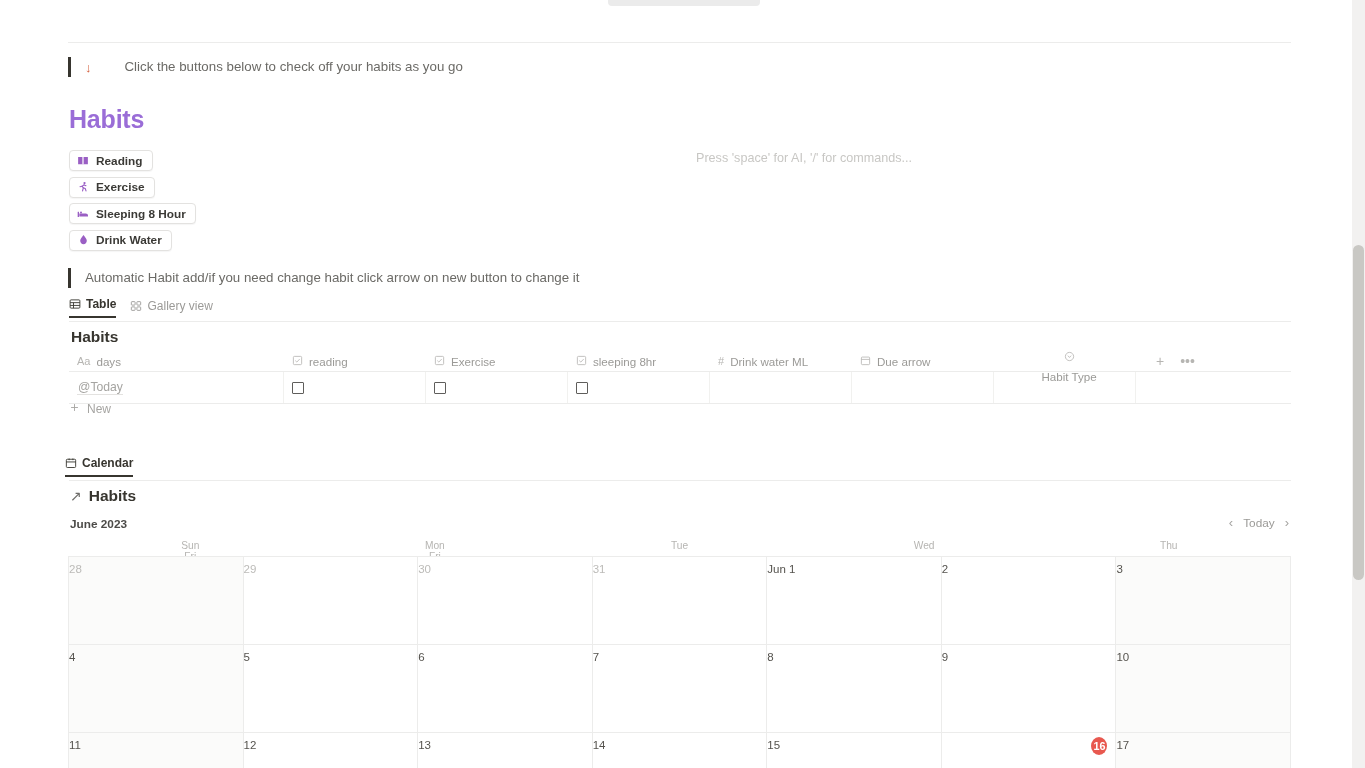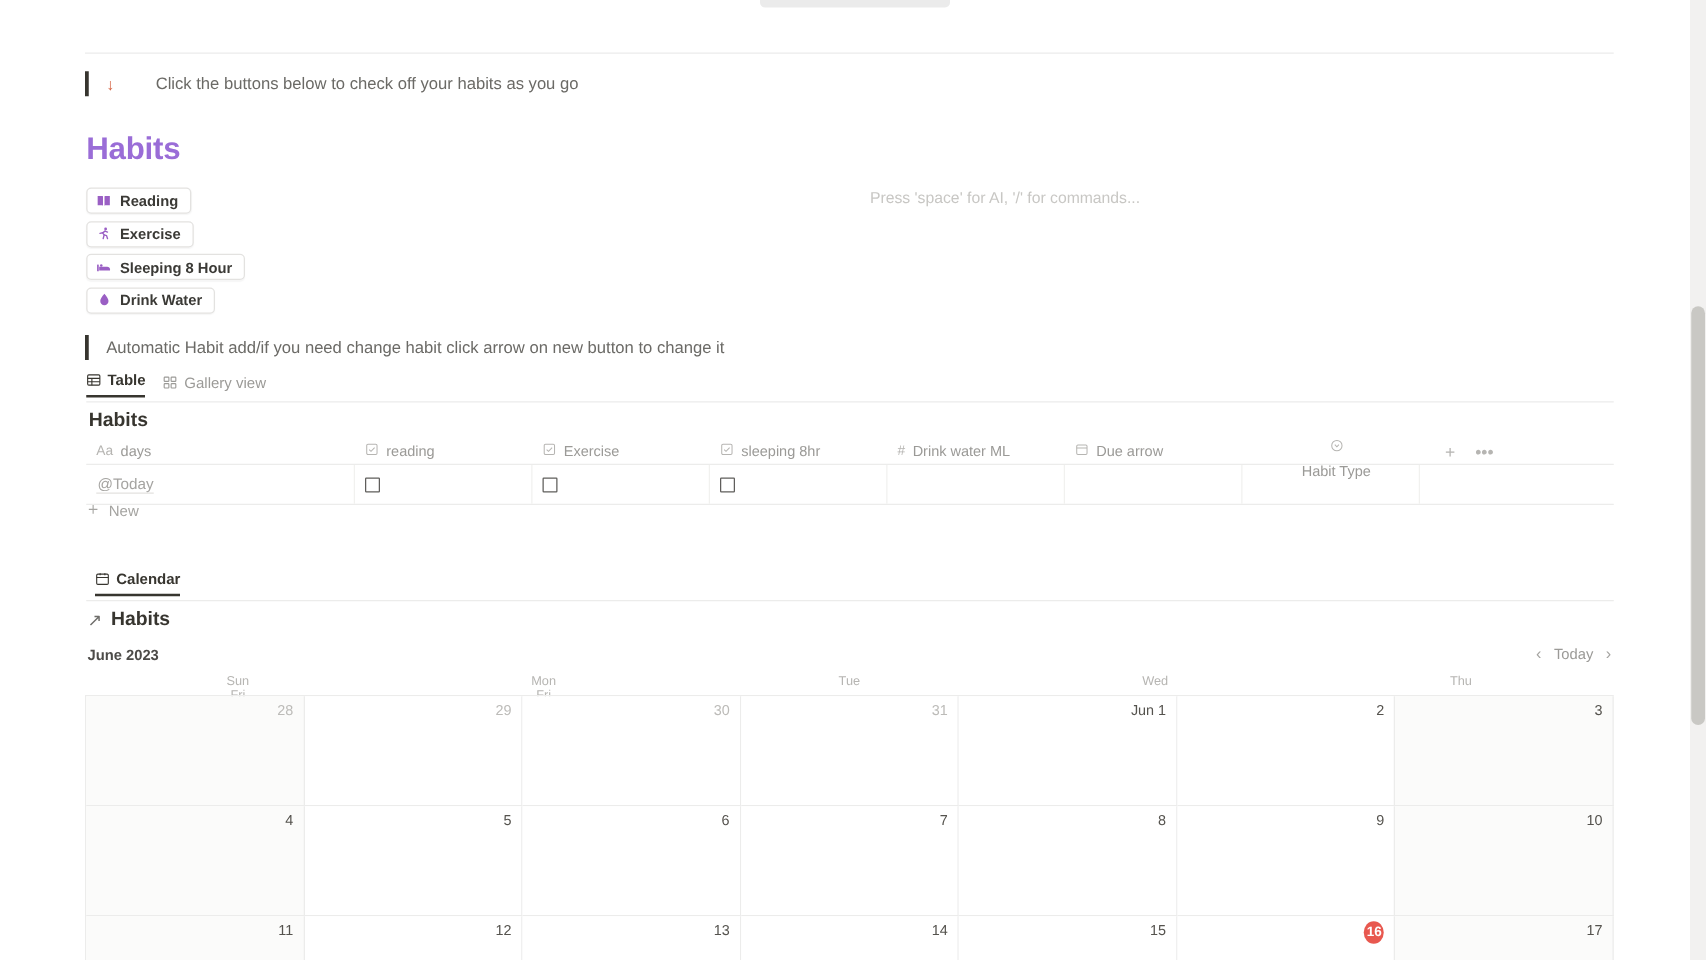--- a/index.html
+++ b/index.html
@@ -234,21 +234,21 @@
     display: flex; align-items: center; gap: 7px;
     height: 16px;
     font-size: 12px;
     color: #a5a4a1;
     cursor: pointer;
   }
 
   
   .cal-tabs {
     position: absolute;
-    left: 76px; top: 455px;
+    left: 65px; top: 455px;
     display: flex; align-items: flex-end;
     height: 22px;
   }
   .cal-rule {
     position: absolute;
     left: 69px; top: 480px;
     width: 1222px; height: 1px;
     background: #ececeb;
   }
   .cal-title {
@@ -306,21 +306,21 @@
     border-right: 1px solid #ececeb;
     border-bottom: 1px solid #ececeb;
     position: relative;
     padding: 6px 8px 0 0;
     background: #ffffff;
     cursor: pointer;
   }
   .cal-cell.weekend { background: #fbfbfa; }
   .cal-cell .dnum {
     display: block;
-    text-align: right;
+    text-align: left;
     font-size: 11.5px;
     color: #55534e;
     line-height: 13px;
   }
   .cal-cell.other .dnum { color: #bcbbb8; }
   .cal-cell .dnum.today {
     display: inline-flex;
     align-items: center;
     justify-content: center;
     width: 16px; height: 18px;

